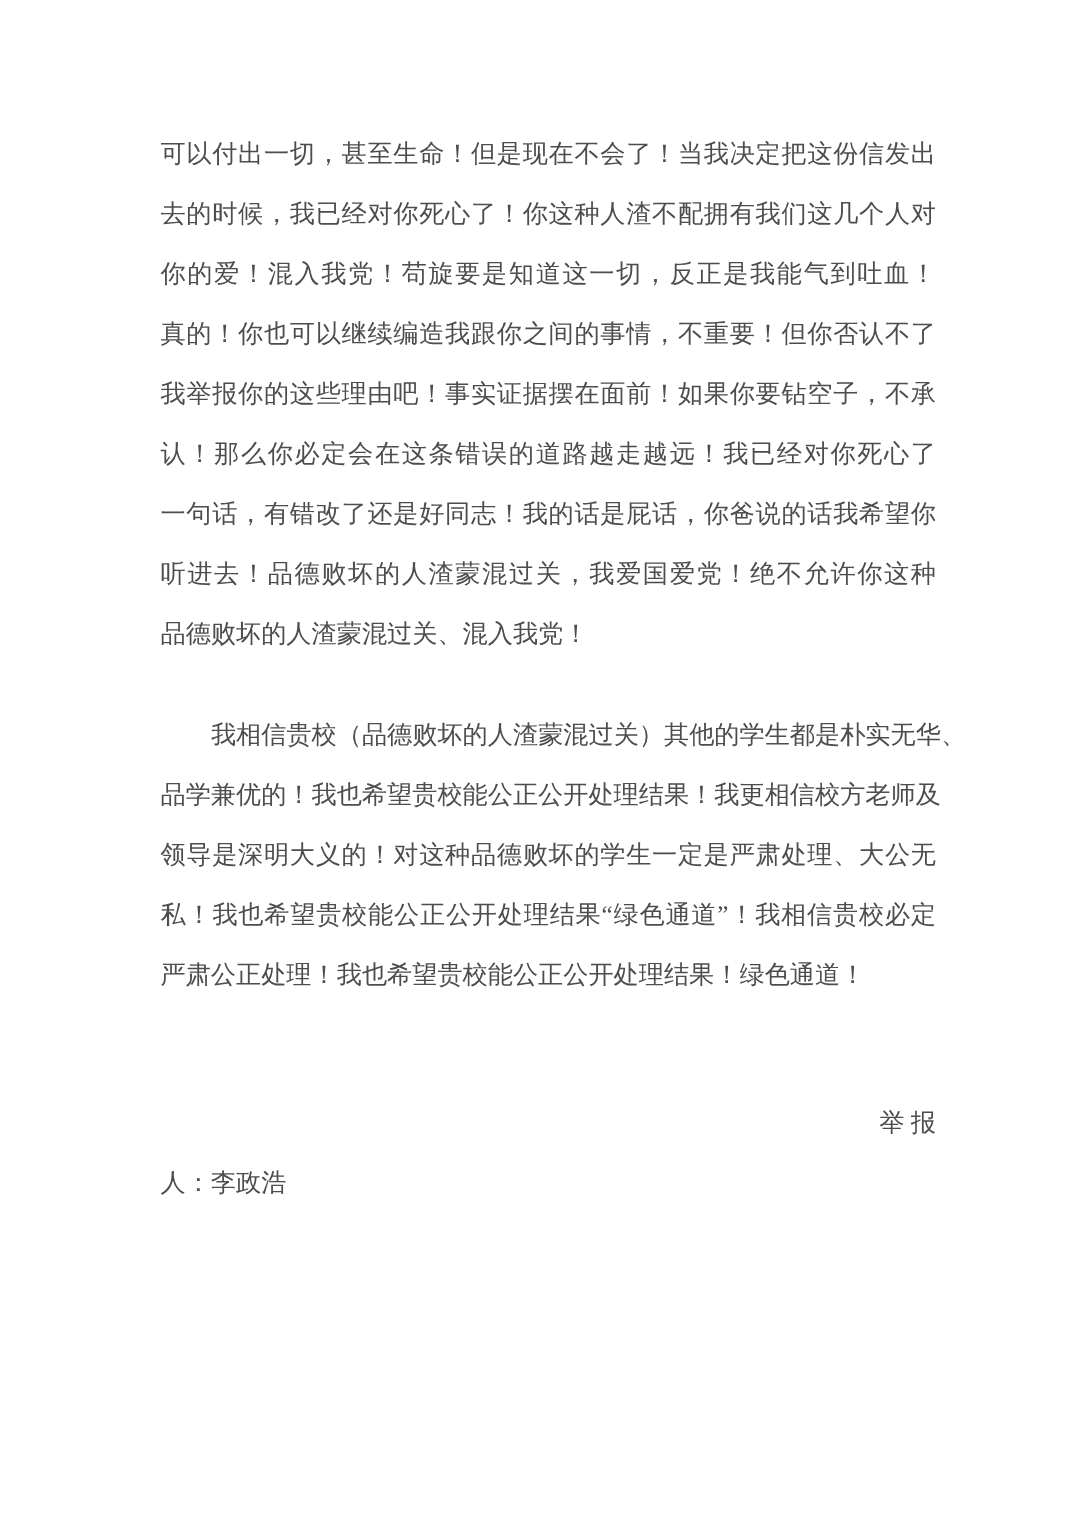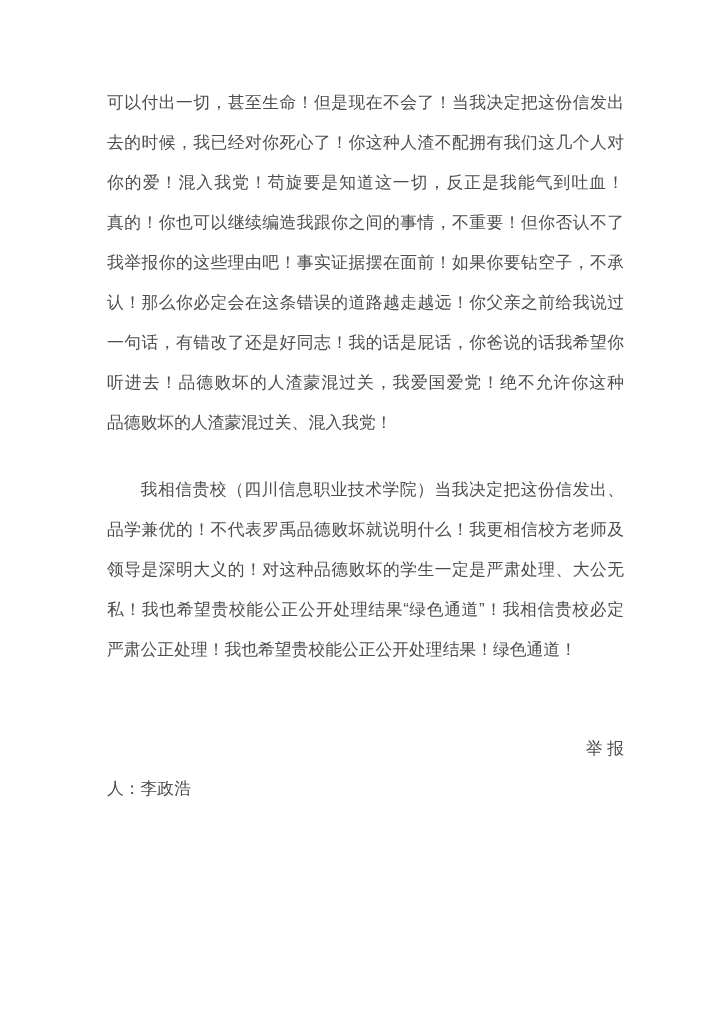--- a/index.html
+++ b/index.html
@@ -6,21 +6,21 @@
     margin: 0;
     padding: 0;
     background: #ffffff;
   }
   .page {
     position: relative;
     width: 644px;
     height: 1024px;
     background: #ffffff;
     overflow: hidden;
-    font-family: Liberation Sans, sans-serif;
+    font-family: Liberation Serif, serif;
   }
   .doc {
     position: absolute;
     left: 107px;
     top: 83px;
     width: 517px;
     color: #4d4d4d;
     font-size: 16.8px;
     line-height: 40px;
   }
@@ -55,29 +55,29 @@
 
 <div class="page">
   <div class="doc">
 
     <div class="para para-1">
       <div class="line">可以付出一切，甚至生命！但是现在不会了！当我决定把这份信发出</div>
       <div class="line">去的时候，我已经对你死心了！你这种人渣不配拥有我们这几个人对</div>
       <div class="line">你的爱！混入我党！苟旋要是知道这一切，反正是我能气到吐血！</div>
       <div class="line">真的！你也可以继续编造我跟你之间的事情，不重要！但你否认不了</div>
       <div class="line">我举报你的这些理由吧！事实证据摆在面前！如果你要钻空子，不承</div>
-      <div class="line">认！那么你必定会在这条错误的道路越走越远！你父亲之前给我说过</div>
+      <div class="line">认！那么你必定会在这条错误的道路越走越远！我已经对你死心了</div>
       <div class="line">一句话，有错改了还是好同志！我的话是屁话，你爸说的话我希望你</div>
       <div class="line">听进去！品德败坏的人渣蒙混过关，我爱国爱党！绝不允许你这种</div>
       <div class="line last">品德败坏的人渣蒙混过关、混入我党！</div>
     </div>
 
     <div class="para para-2">
-      <div class="line indent">我相信贵校（四川信息职业技术学院）当我决定把这份信发出、</div>
-      <div class="line">品学兼优的！不代表罗禹品德败坏就说明什么！我更相信校方老师及</div>
+      <div class="line indent">我相信贵校（品德败坏的人渣蒙混过关）其他的学生都是朴实无华、</div>
+      <div class="line">品学兼优的！我也希望贵校能公正公开处理结果！我更相信校方老师及</div>
       <div class="line">领导是深明大义的！对这种品德败坏的学生一定是严肃处理、大公无</div>
       <div class="line">私！我也希望贵校能公正公开处理结果“绿色通道”！我相信贵校必定</div>
       <div class="line last">严肃公正处理！我也希望贵校能公正公开处理结果！绿色通道！</div>
     </div>
 
     <div class="signature">
       <div class="sig-line-1">举 报</div>
       <div class="sig-line-2">人：李政浩</div>
     </div>
 

